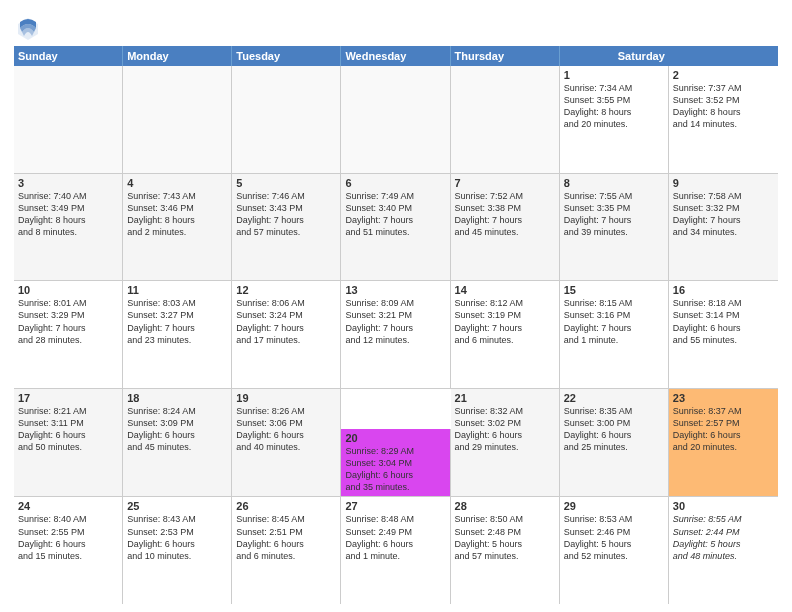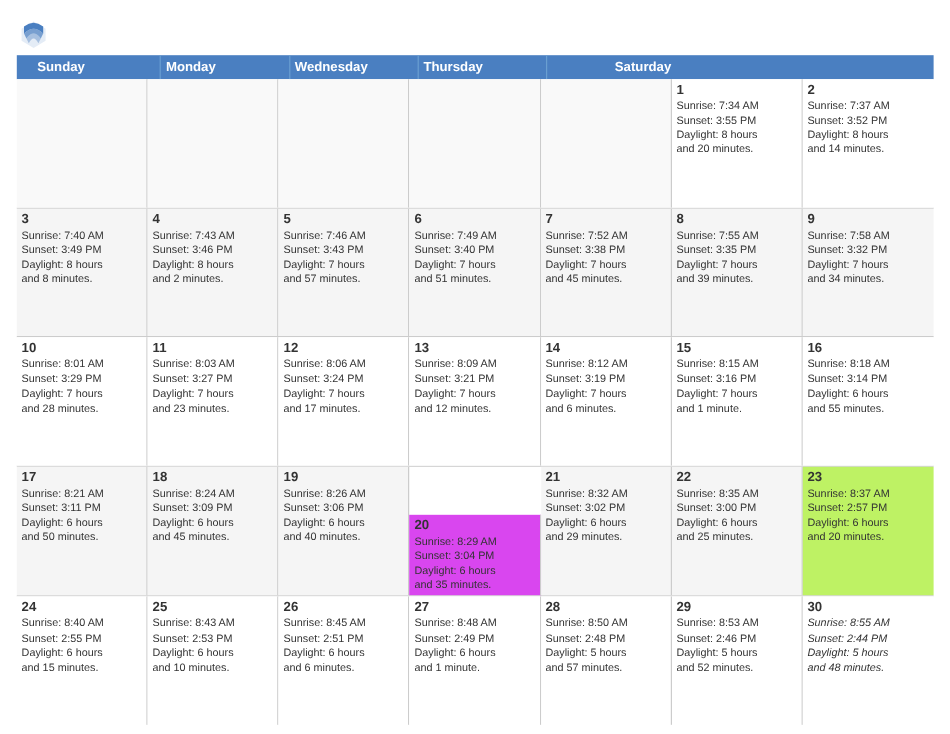--- a/index.html
+++ b/index.html
@@ -59,21 +59,20 @@
     }
     .calendar {
       flex: 1;
       display: flex;
       flex-direction: column;
     }
     .cal-header {
       display: grid;
       grid-template-columns: repeat(7, 1fr);
       background: #4a7fc1;
-      padding-left: 13px;
     }
     .cal-header-cell {
       color: #fff;
       font-size: 11px;
       font-weight: bold;
       padding: 4px 4px;
       border-right: 1px solid #6a9fd1;
       text-align: left;
     }
     .cal-header-cell:last-child { border-right: none; text-align: right; }
@@ -134,20 +133,21 @@
     <div class="title-block">
       <div class="month-title"></div>
       <div class="subtitle"></div>
     </div>
   </div>
 
   <div class="calendar">
     <div class="cal-header">
     <div class="cal-header-cell">Sunday</div>
         <div class="cal-header-cell">Monday</div>
+        <div class="cal-header-cell">Tuesday</div>
         <div class="cal-header-cell">Wednesday</div>
         <div class="cal-header-cell">Thursday</div>
         <div class="cal-header-cell">Saturday</div>
       </div>
     <div class="cal-body">
     <div class="cal-row">
           <div class="cal-cell empty"></div>
           <div class="cal-cell empty"></div>
           <div class="cal-cell empty"></div>
           <div class="cal-cell empty"></div>
@@ -239,21 +239,21 @@
 Daylight: 6 hours
 and 35 minutes.</span></div>
           <div class="cal-cell" style="background: rgb(245, 245, 245);"><span class="day-num">21</span><span class="cell-text" style="white-space: pre-line;">Sunrise: 8:32 AM
 Sunset: 3:02 PM
 Daylight: 6 hours
 and 29 minutes.</span></div>
           <div class="cal-cell" style="background: rgb(245, 245, 245);"><span class="day-num">22</span><span class="cell-text" style="white-space: pre-line;">Sunrise: 8:35 AM
 Sunset: 3:00 PM
 Daylight: 6 hours
 and 25 minutes.</span></div>
-          <div class="cal-cell" style="background: #bef264;"><span class="day-num">23</span><span class="cell-text" style="white-space: pre-line;">Sunrise: 8:37 AM
+          <div class="cal-cell" style="background: #fdba74;"><span class="day-num">23</span><span class="cell-text" style="white-space: pre-line;">Sunrise: 8:37 AM
 Sunset: 2:57 PM
 Daylight: 6 hours
 and 20 minutes.</span></div>
         </div>
         <div class="cal-row">
           <div class="cal-cell"><span class="day-num">24</span><span class="cell-text" style="white-space: pre-line;">Sunrise: 8:40 AM
 Sunset: 2:55 PM
 Daylight: 6 hours
 and 15 minutes.</span></div>
           <div class="cal-cell"><span class="day-num">25</span><span class="cell-text" style="white-space: pre-line;">Sunrise: 8:43 AM

